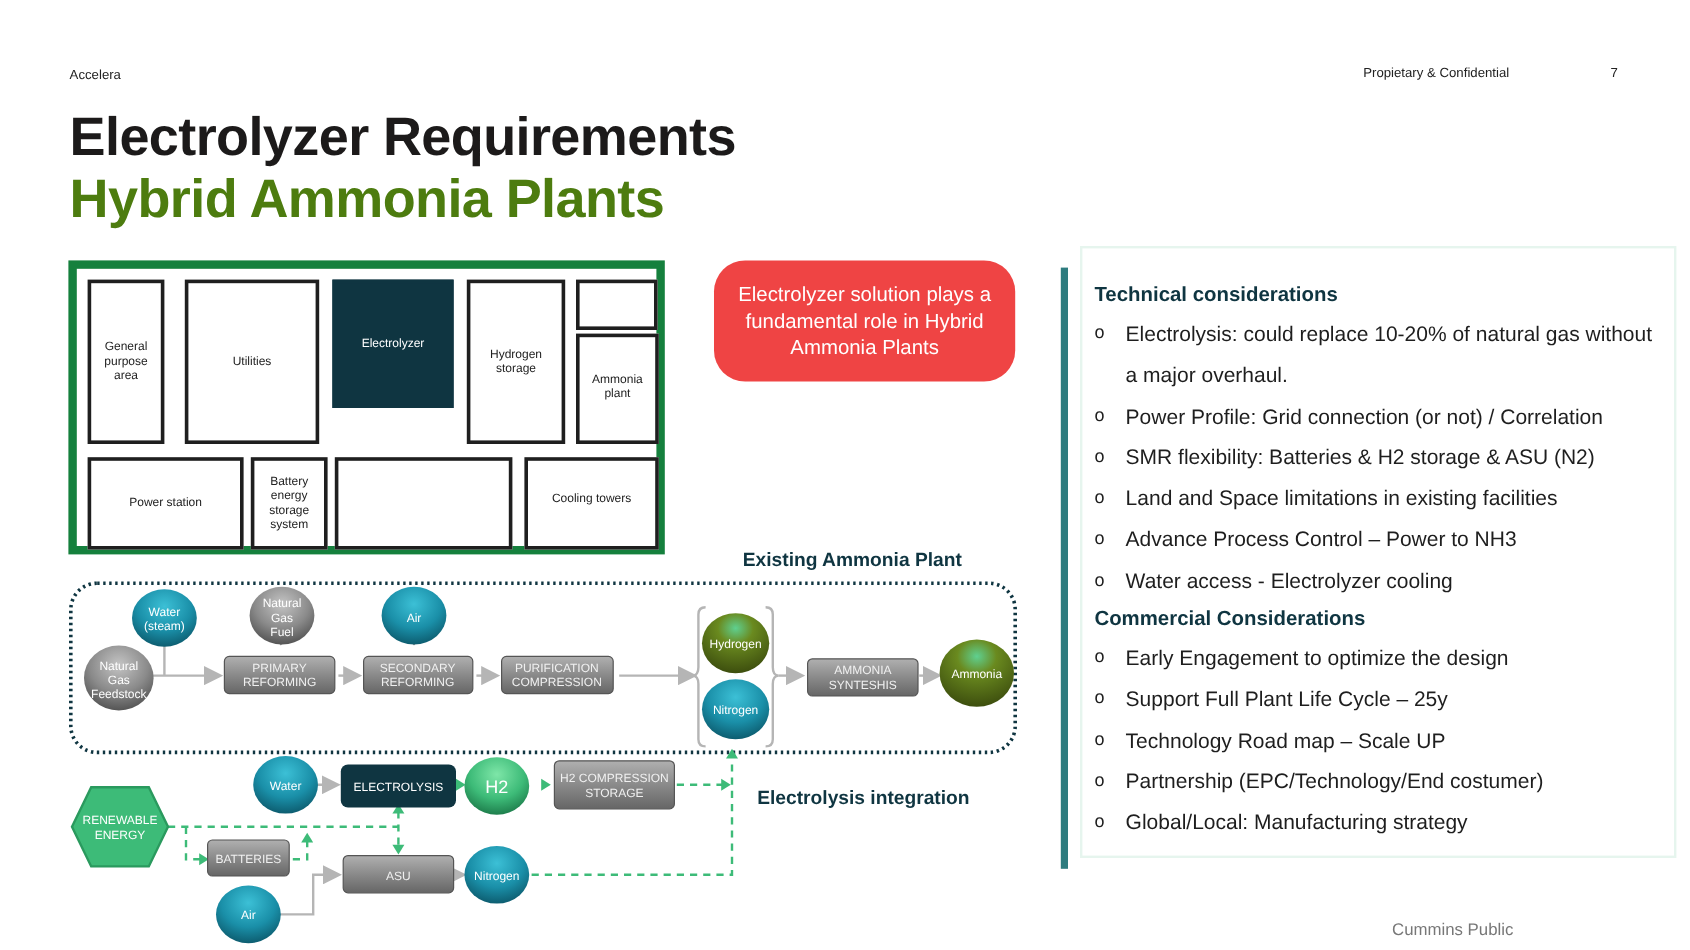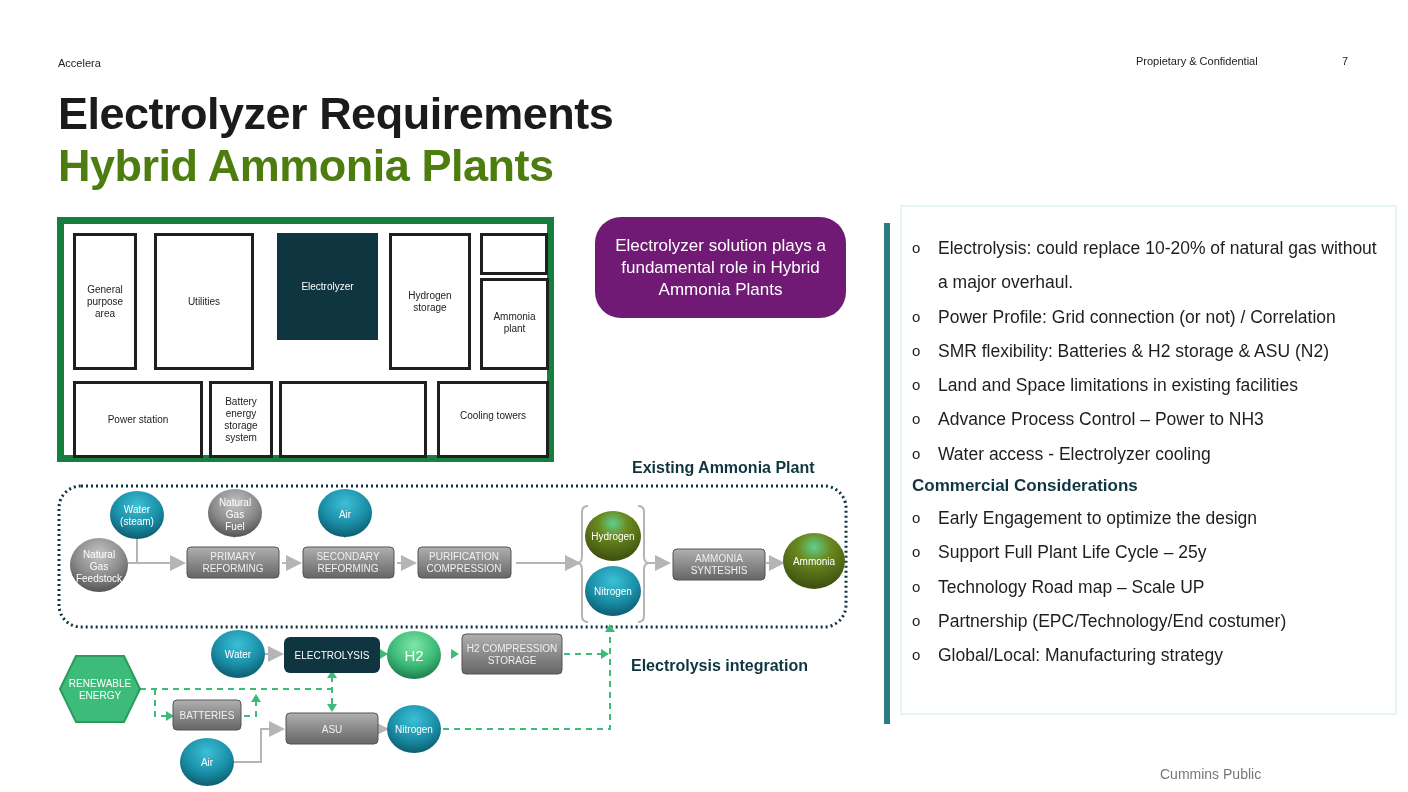--- a/index.html
+++ b/index.html
@@ -5,21 +5,21 @@
   html,body{margin:0;padding:0;background:#fff;}
   body{width:1408px;height:792px;position:relative;overflow:hidden;font-family:"Liberation Sans",sans-serif;color:#1a1a1a;}
   .abs{position:absolute;}
   .hdr-small{font-size:11px;color:#222;}
   .title1{left:58px;top:88px;font-size:45px;font-weight:bold;color:#1c1a1a;letter-spacing:-0.5px;line-height:52px;}
   .title2{left:58px;top:140px;font-size:45px;font-weight:bold;color:#4d7c0f;letter-spacing:-0.5px;line-height:52px;}
   
   .site{left:57px;top:217px;width:497px;height:245px;border:7px solid #15803d;box-sizing:border-box;}
   .zone{position:absolute;border:3px solid #1f1f1f;box-sizing:border-box;background:#fff;display:flex;align-items:center;justify-content:center;text-align:center;font-size:10px;line-height:12px;color:#222;}
   .zone.dark{background:#0f3541;color:#fff;border-color:#0f3541;}
-  .callout{left:595px;top:217px;width:251px;height:101px;background:#701a75;color:#fff;border-radius:26px;display:flex;align-items:center;justify-content:center;text-align:center;font-size:17px;line-height:22px;}
+  .callout{left:595px;top:217px;width:251px;height:101px;background:#ef4444;color:#fff;border-radius:26px;display:flex;align-items:center;justify-content:center;text-align:center;font-size:17px;line-height:22px;}
   .section-label{font-size:16px;font-weight:bold;color:#0f3541;}
   
   svg text{font-family:"Liberation Sans",sans-serif;}
   
   .bar{left:884px;top:223px;width:6px;height:501px;background:#2e7c7f;}
   .panel{left:900px;top:205px;width:497px;height:510px;border:2px solid #e6f5ee;box-sizing:border-box;}
   .panel-inner{position:absolute;left:10px;top:24px;right:4px;}
   .sec-h{font-size:17px;font-weight:bold;color:#0f3541;height:30px;line-height:30px;}
   .item{display:flex;font-size:17.5px;color:#1e1e1e;line-height:34.3px;}
   .bullet{width:26px;flex:none;font-size:15px;}
@@ -30,34 +30,34 @@
 
 <div class="abs hdr-small" style="left:58px;top:57px;">Accelera</div>
 <div class="abs hdr-small" style="left:1136px;top:55px;">Propietary &amp; Confidential</div>
 <div class="abs hdr-small" style="left:1342px;top:55px;">7</div>
 
 <div class="abs title1">Electrolyzer Requirements</div>
 <div class="abs title2">Hybrid Ammonia Plants</div>
 
 <div class="abs site">
   <div class="zone" style="left:9px;top:9px;width:64px;height:137px;">General purpose area</div>
-  <div class="zone" style="left:90px;top:9px;width:100px;height:137px;">Utilities</div>
+  <div class="zone" style="left:90px;top:9px;width:112px;height:137px;">Utilities</div>
   <div class="zone dark" style="left:213px;top:9px;width:101px;height:107px;">Electrolyzer</div>
   <div class="zone" style="left:325px;top:9px;width:82px;height:137px;">Hydrogen storage</div>
   <div class="zone" style="left:416px;top:9px;width:68px;height:42px;"></div>
   <div class="zone" style="left:416px;top:54px;width:69px;height:92px;align-items:flex-start;padding-top:30px;">Ammonia plant</div>
   <div class="zone" style="left:9px;top:157px;width:130px;height:77px;">Power station</div>
   <div class="zone" style="left:145px;top:157px;width:64px;height:77px;padding:0 4px;">Battery energy storage system</div>
   <div class="zone" style="left:215px;top:157px;width:148px;height:77px;"></div>
   <div class="zone" style="left:373px;top:157px;width:112px;height:77px;align-items:flex-start;padding-top:26px;text-align:right;">Cooling towers</div>
 </div>
 
 <div class="abs callout">Electrolyzer solution plays a fundamental role in Hybrid Ammonia Plants</div>
 
-<div class="abs section-label" style="left:632px;top:459px;">Existing Ammonia Plant</div>
+<div class="abs section-label" style="left:619px;top:459px;">Existing Ammonia Plant</div>
 <div class="abs section-label" style="left:631px;top:657px;">Electrolysis integration</div>
 
 <svg class="abs" style="left:0;top:0;" width="880" height="792">
   <defs>
     <radialGradient id="gTeal" cx="50%" cy="30%" r="70%">
       <stop offset="0%" stop-color="#3cc0d6"></stop>
         <stop offset="60%" stop-color="#1a8fa8"></stop>
         <stop offset="100%" stop-color="#0d5d70"></stop>
     </radialGradient>
     <radialGradient id="gGray" cx="50%" cy="30%" r="70%">
@@ -214,20 +214,21 @@
   </g>
   <g>
     <ellipse cx="414" cy="729" rx="27" ry="24" fill="url(#gTeal)"></ellipse>
     <text x="414" y="733" text-anchor="middle" font-size="10" fill="#fff">Nitrogen</text>
   </g>
 </svg>
 
 <div class="abs bar"></div>
 <div class="abs panel">
   <div class="panel-inner">
+    <div class="sec-h">Technical considerations</div>
     <div id="tech-list">
         <div class="item">
           <span class="bullet">o</span>
           <span>Electrolysis: could replace 10-20% of natural gas without  a major overhaul.</span>
         </div>
         <div class="item">
           <span class="bullet">o</span>
           <span>Power Profile: Grid connection (or not) / Correlation</span>
         </div>
         <div class="item">

